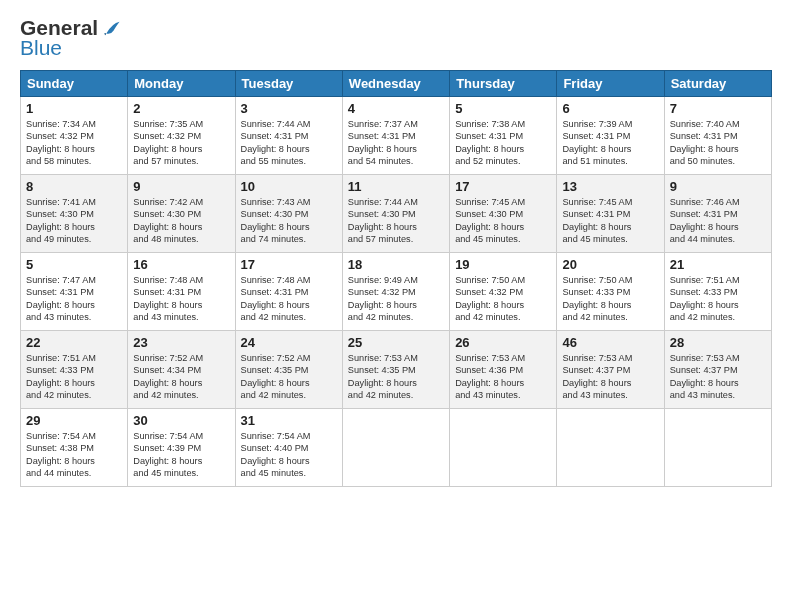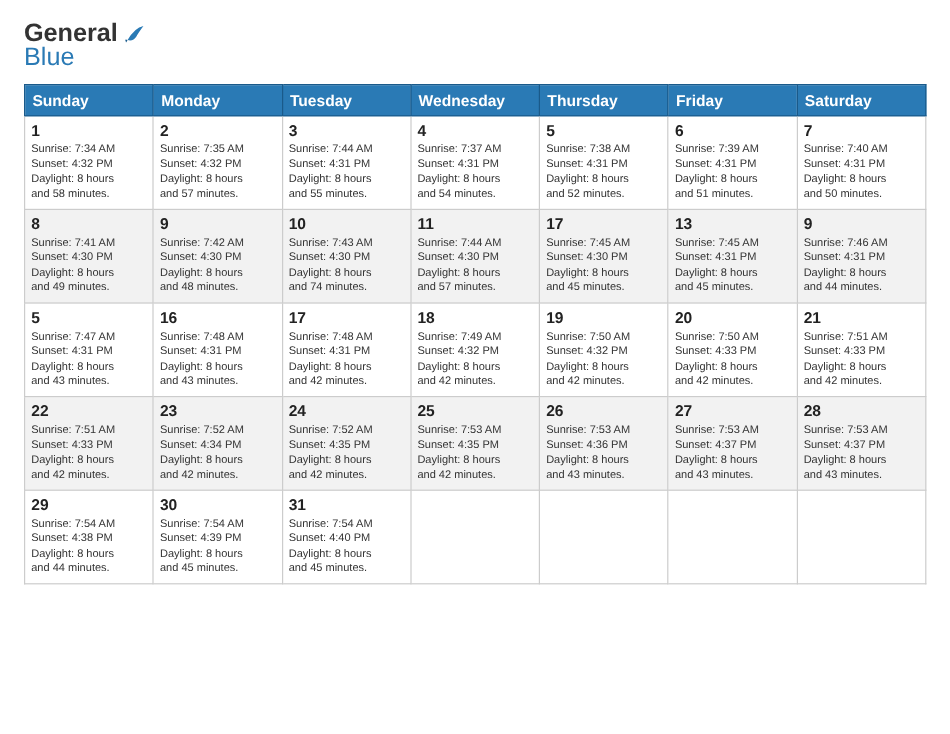--- a/index.html
+++ b/index.html
@@ -269,21 +269,21 @@
             <div class="cell-text">
               <div>Sunrise: 7:48 AM</div>
               <div>Sunset: 4:31 PM</div>
               <div>Daylight: 8 hours</div>
               <div>and 42 minutes.</div>
             </div>
           </td>
           <td>
             <span class="day-num">18</span>
             <div class="cell-text">
-              <div>Sunrise: 7:49 AM</div>
+              <div>Sunrise: 9:49 AM</div>
               <div>Sunset: 4:32 PM</div>
               <div>Daylight: 8 hours</div>
               <div>and 42 minutes.</div>
             </div>
           </td>
           <td>
             <span class="day-num">19</span>
             <div class="cell-text">
               <div>Sunrise: 7:50 AM</div>
               <div>Sunset: 4:32 PM</div>
@@ -350,21 +350,21 @@
           <td>
             <span class="day-num">26</span>
             <div class="cell-text">
               <div>Sunrise: 7:53 AM</div>
               <div>Sunset: 4:36 PM</div>
               <div>Daylight: 8 hours</div>
               <div>and 43 minutes.</div>
             </div>
           </td>
           <td>
-            <span class="day-num">27</span>
+            <span class="day-num">46</span>
             <div class="cell-text">
               <div>Sunrise: 7:53 AM</div>
               <div>Sunset: 4:37 PM</div>
               <div>Daylight: 8 hours</div>
               <div>and 43 minutes.</div>
             </div>
           </td>
           <td>
             <span class="day-num">28</span>
             <div class="cell-text">

